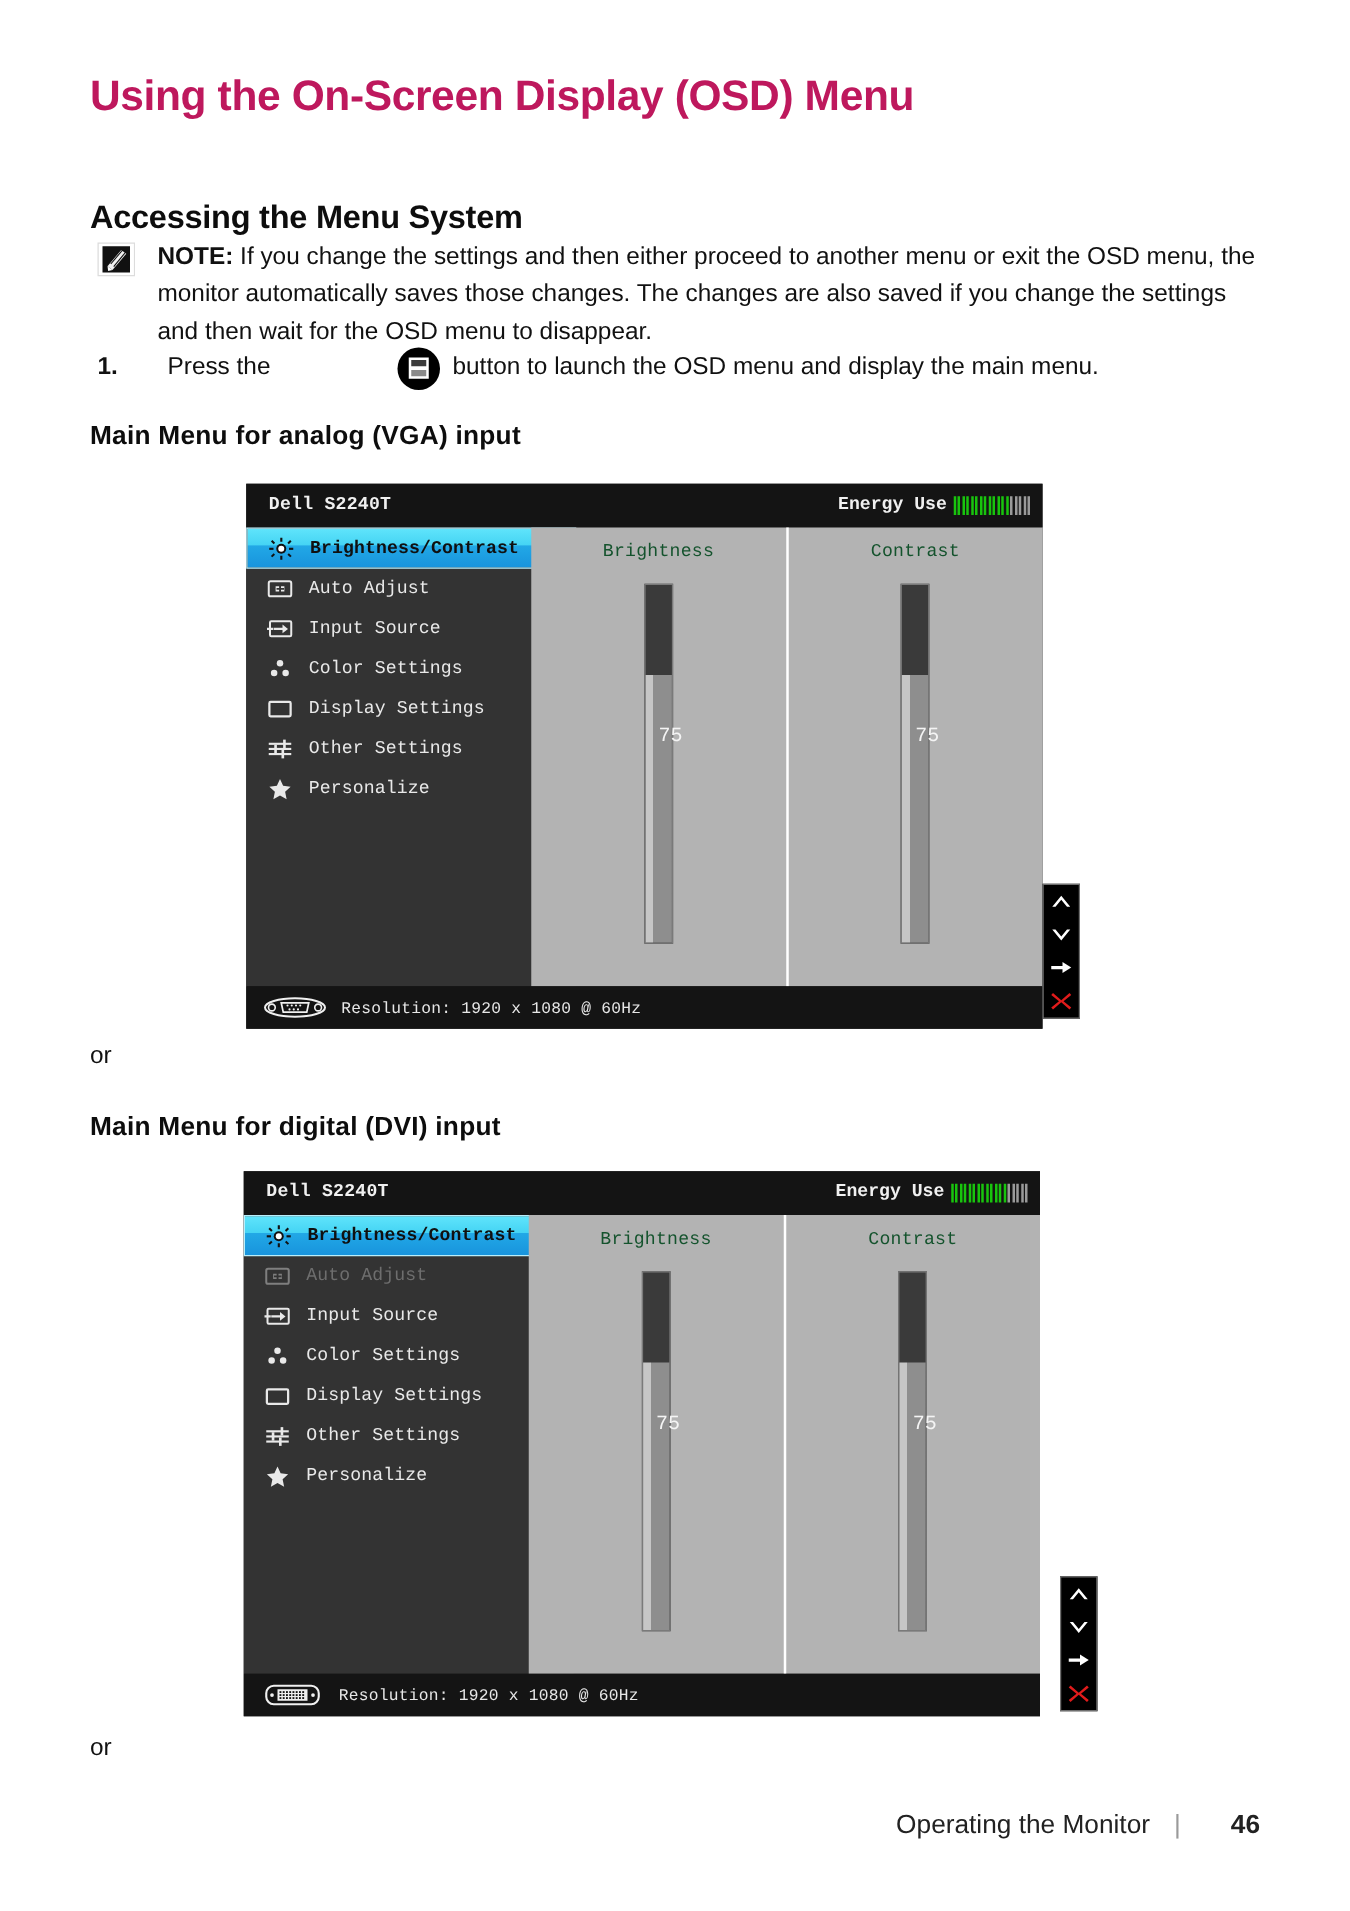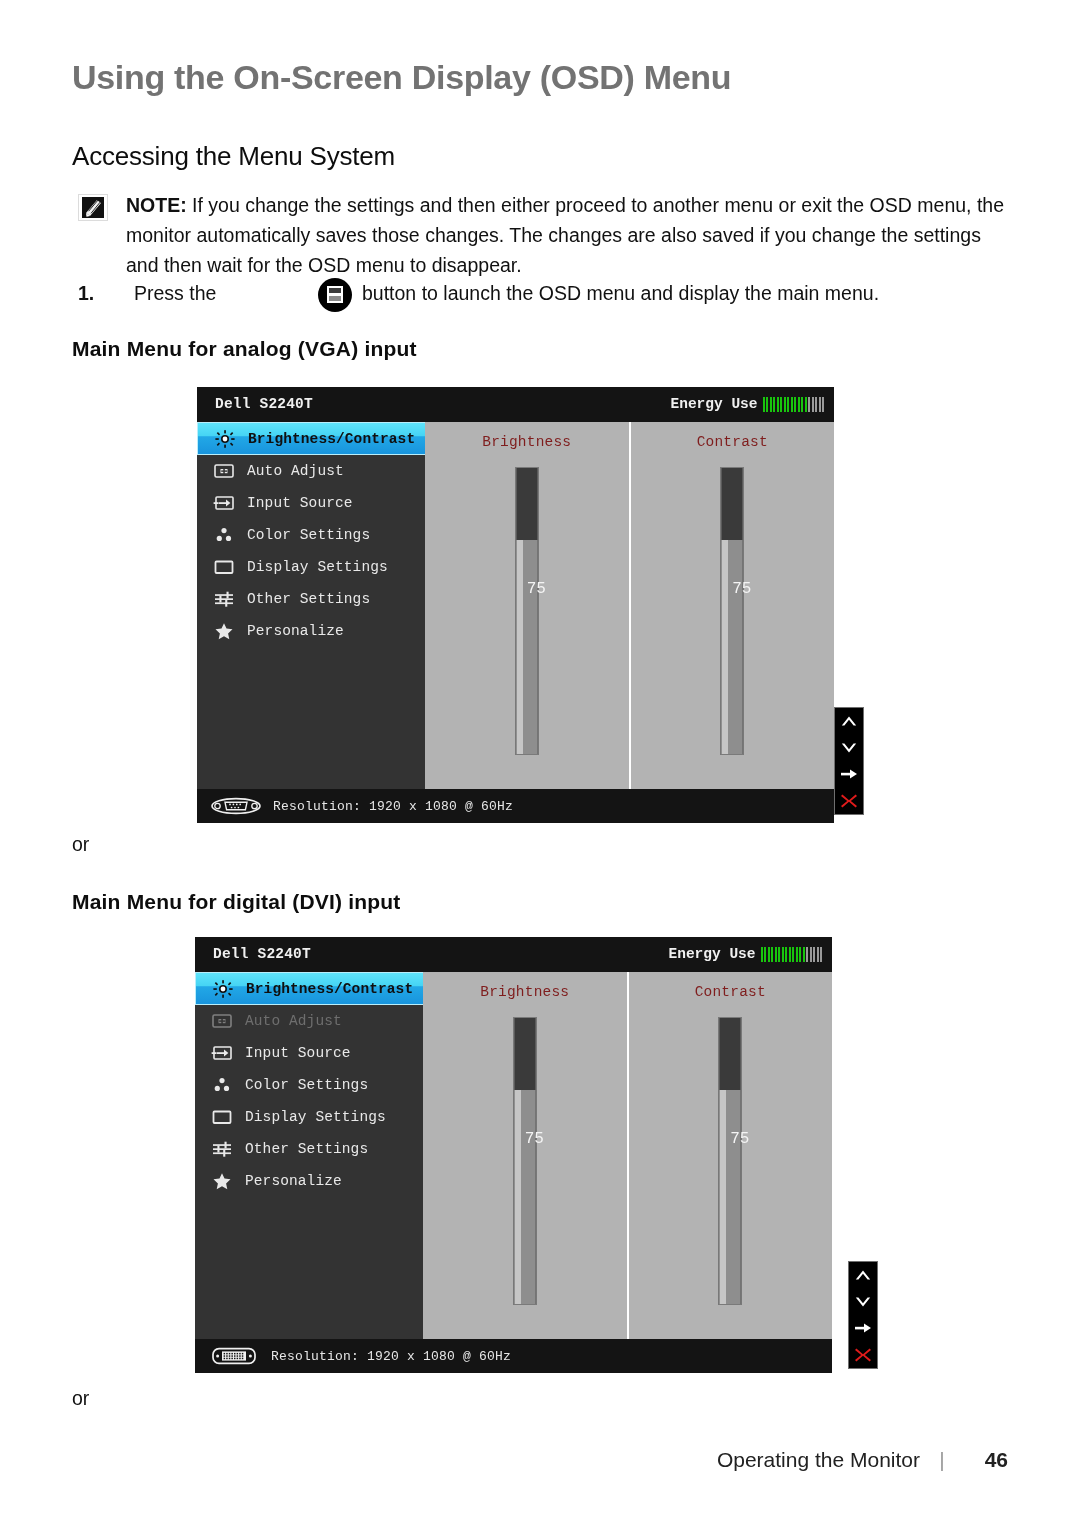--- a/index.html
+++ b/index.html
@@ -10,25 +10,25 @@
     font-family:"Liberation Sans", sans-serif;
     color:#000000;
     position:relative;
     overflow:hidden;
   }
 
   
   .page-title {
     position:absolute; left:72px; top:58px;
     font-size:34px; font-weight:bold; letter-spacing:-0.3px;
-    color:#737373; white-space:nowrap;text-align:center;
+    color:#be185d; white-space:nowrap;text-align:center;
   }
   .section-title {
-    position:absolute; left:72px; top:141px;
-    font-size:26px; font-weight:normal; letter-spacing:-0.2px;
+    position:absolute; left:72px; top:158px;
+    font-size:26px; font-weight:bold; letter-spacing:-0.2px;
     color:#0d0d0d; white-space:nowrap;
   }
 
   .note-block { position:absolute; left:78px; top:190px; width:930px; }
   .note-icon {
     position:absolute; left:0px; top:4px; width:30px; height:27px;
     background:#ffffff; border:1px solid #dcdcdc;
   }
   .note-icon svg { display:block; }
   .note-text {
@@ -142,21 +142,21 @@
   .osd-main {
     position:absolute; left:228px; top:0; right:0; bottom:0;
     background:#b3b3b3; display:flex;
   }
   .slider-col {
     flex:1 1 0; position:relative; height:100%;
   }
   .slider-col + .slider-col { border-left:2px solid #ffffff; }
   .slider-title {
     position:absolute; left:0; right:0; top:12px; text-align:center;
-    font-size:14.5px; color:#7f1d1d; letter-spacing:0.2px;
+    font-size:14.5px; color:#14532d; letter-spacing:0.2px;
   }
   .slider-track {
     position:absolute; left:50%; transform:translateX(-50%);
     top:45px; width:23px; height:288px;
     background:#3a3a3a; border:1px solid #7a7a7a;
   }
   .slider-fill {
     position:absolute; left:0; right:0; bottom:0;
     background:linear-gradient(to right,#c6c6c6 0%,#c6c6c6 30%,#8e8e8e 30%,#8e8e8e 100%);
   }

